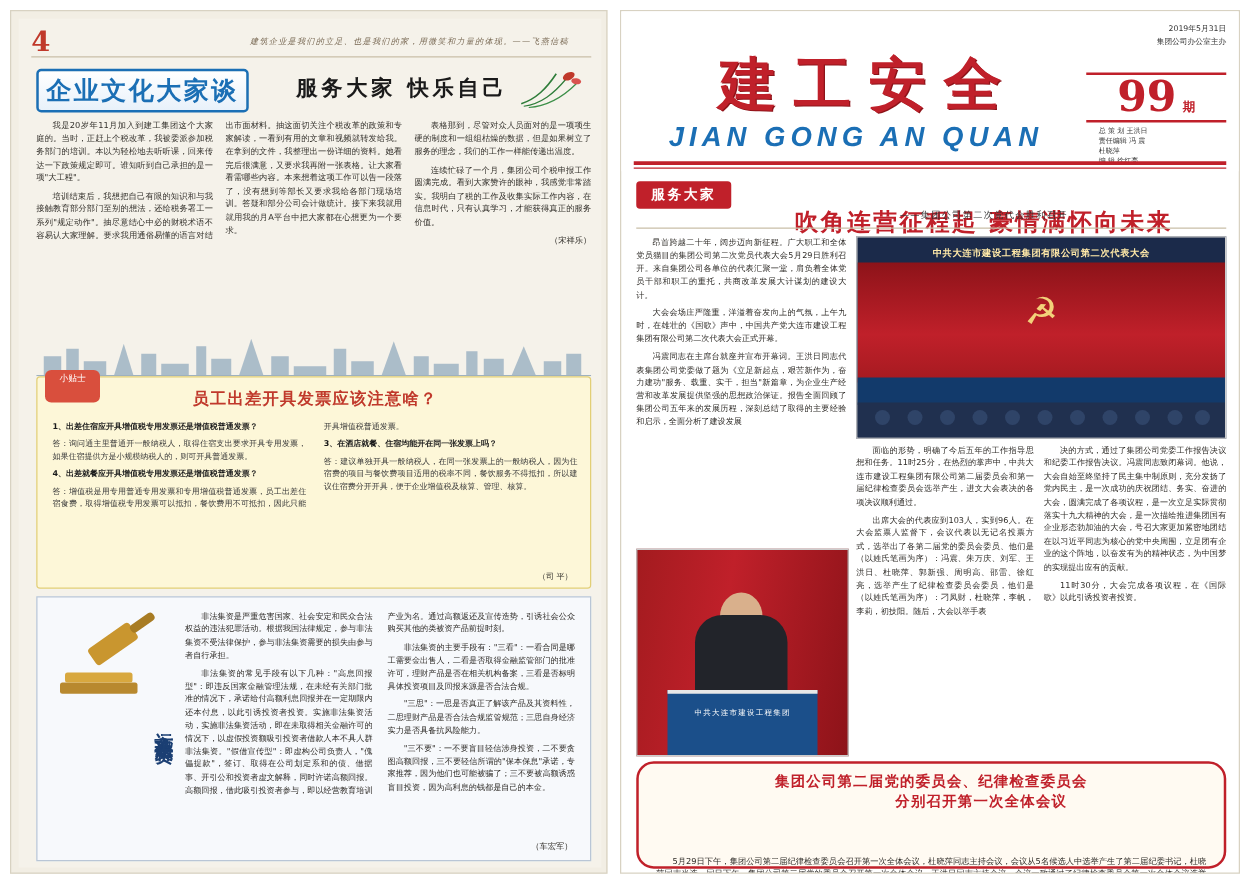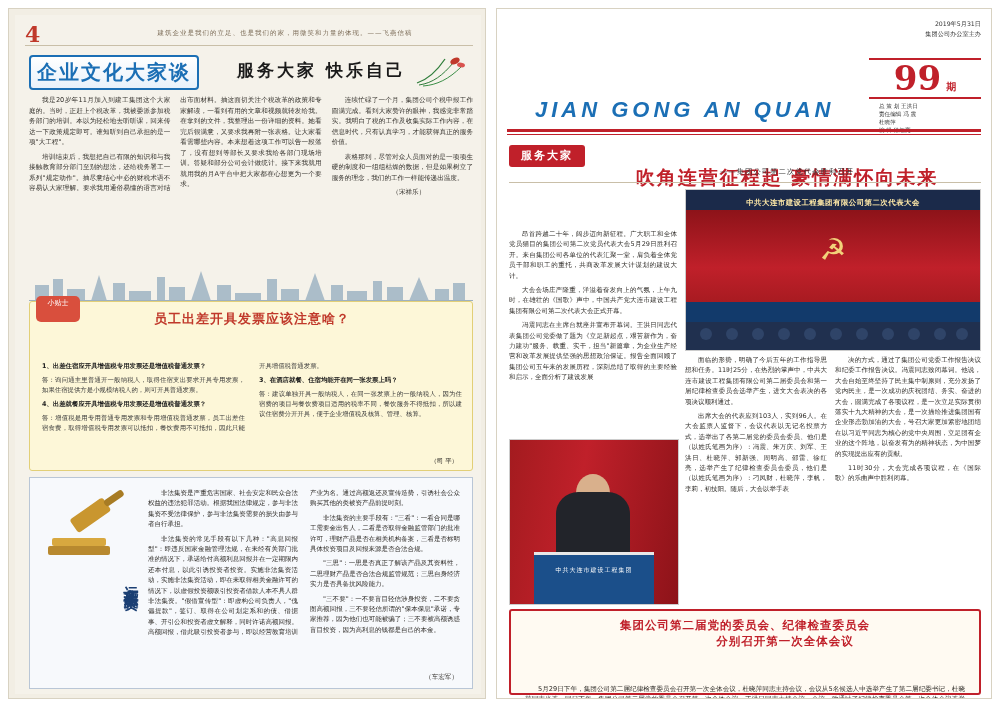--- a/index.html
+++ b/index.html
@@ -22,21 +22,21 @@
   }
   .left-inner{position:absolute;left:6px;top:6px;width:466px;height:679px;background:#f5f2ea;}
 
   .pg-num{
     position:absolute;left:10px;top:6px;
     font-size:22px;font-weight:bold;color:#c0392b;
     font-family:"DejaVu Serif","Liberation Serif",serif;
   }
   .top-slogan{
     position:absolute;left:100px;top:14px;width:340px;
-    text-align:center;font-size:6.5px;color:#7a6a55;letter-spacing:1px;
+    text-align:right;font-size:6.5px;color:#7a6a55;letter-spacing:1px;font-style:italic;
   }
   .top-rule{position:absolute;left:10px;top:30px;width:448px;height:1px;background:#c9bfa8;}
 
   
   .m1-title{
     position:absolute;left:14px;top:40px;
     font-size:20px;font-weight:bold;color:#1b6fb5;
     letter-spacing:2px;
     font-family:"DejaVu Serif","Liberation Serif",serif;
     border:2px solid #1b6fb5;border-radius:4px;padding:2px 6px;
@@ -48,21 +48,21 @@
     font-family:"DejaVu Serif","Liberation Serif",serif;
   }
   .orchid{position:absolute;right:14px;top:38px;width:52px;height:34px;}
 
   .art1{
     position:absolute;left:14px;top:80px;width:444px;height:172px;
     font-size:6.6px;line-height:10.5px;color:#33302b;text-align:justify;
     column-count:3;column-gap:10px;
   }
   .art1 p{margin:0 0 4px 0;text-indent:13px;}
-  .sign-r{text-align:center;text-indent:0;}
+  .sign-r{text-align:right;text-indent:0;}
 
   .skyline{
     position:absolute;left:14px;top:252px;width:444px;height:34px;
     opacity:.85;
   }
 
   
   .qa-box{
     position:absolute;left:14px;top:286px;width:444px;height:170px;
     background:#fdf7d8;border:1px solid #e2cf77;border-radius:3px;
@@ -74,21 +74,21 @@
     font-size:7px;line-height:9px;text-align:center;padding-top:3px;box-sizing:border-box;
   }
   .qa-title{
     position:absolute;left:0;top:8px;width:444px;text-align:center;
     font-size:13px;font-weight:bold;color:#c0392b;letter-spacing:1px;
     font-family:"DejaVu Serif","Liberation Serif",serif;
   }
   .qa-cols{
     position:absolute;left:12px;top:34px;width:420px;height:124px;
     font-size:6.4px;line-height:10px;color:#2f2c28;text-align:justify;
-    column-count:2;column-gap:14px;margin-top:25px;
+    column-count:2;column-gap:14px;
   }
   .qa-cols p{margin:0 0 4px 0;}
   .qa-q{font-weight:bold;color:#1b1b1b;}
   .qa-a{color:#3a3a3a;}
   .qa-sign{position:absolute;right:14px;bottom:4px;font-size:6.4px;color:#33302b;}
 
   
   .legal-box{
     position:absolute;left:14px;top:462px;width:444px;height:212px;
     border:1px solid #b9c6d6;background:#f7f9fc;box-sizing:border-box;
@@ -175,21 +175,21 @@
   .ph1-emblem{
     position:absolute;left:127px;top:40px;width:40px;height:40px;
     color:#f2d17a;font-size:30px;text-align:center;line-height:40px;
   }
   .ph1-table{position:absolute;left:0;top:112px;width:294px;height:22px;background:#123a6b;}
   .ph1-seats{position:absolute;left:0;top:132px;width:294px;height:28px;background:#20304f;}
   .seat{position:absolute;width:12px;height:12px;border-radius:50%;background:#2f4468;top:6px;}
 
   .col-a{
     position:absolute;left:12px;top:180px;width:168px;height:244px;
-    font-size:6.5px;line-height:10.4px;color:#2f2c28;text-align:justify;margin-top:40px;
+    font-size:6.5px;line-height:10.4px;color:#2f2c28;text-align:justify;
   }
   .col-a p{margin:0 0 4px 0;text-indent:13px;}
 
   .col-b{
     position:absolute;left:188px;top:346px;width:142px;height:248px;
     font-size:6.5px;line-height:10.4px;color:#2f2c28;text-align:justify;
   }
   .col-b p{margin:0 0 4px 0;text-indent:13px;}
   .col-d{
     position:absolute;left:338px;top:346px;width:146px;height:248px;
@@ -202,21 +202,21 @@
   }
   .p2-flag{position:absolute;left:0;top:0;width:168px;height:164px;
     background:linear-gradient(100deg,#a31b1f 0%,#c0202a 40%,#8d1319 100%);}
   .p2-person{position:absolute;left:46px;top:52px;width:74px;height:112px;background:#22242a;border-radius:22px 22px 0 0;}
   .p2-head{position:absolute;left:66px;top:34px;width:34px;height:38px;border-radius:50%;background:#d9b08c;}
   .p2-podium{position:absolute;left:24px;top:112px;width:120px;height:52px;background:#1b4f8a;border-top:3px solid #e8e8e8;}
   .p2-podium-txt{position:absolute;left:24px;top:126px;width:120px;text-align:center;color:#fff;font-size:6px;letter-spacing:1px;}
 
   .redbox{
     position:absolute;left:12px;top:600px;width:472px;height:86px;
-    border:2px solid #c0202a;border-radius:3px;background:#fffaf2;box-sizing:border-box;
+    border:2px solid #c0202a;border-radius:14px;background:#fffaf2;box-sizing:border-box;
   }
   .redbox-t1{
     position:absolute;left:0;top:7px;width:468px;text-align:center;
     font-size:11.5px;font-weight:bold;color:#c0202a;letter-spacing:1px;
     font-family:"DejaVu Serif","Liberation Serif",serif;
   }
   .redbox-t2{
     position:absolute;left:0;top:23px;width:548px;text-align:center;
     font-size:11.5px;font-weight:bold;color:#c0202a;letter-spacing:1px;
     font-family:"DejaVu Serif","Liberation Serif",serif;
@@ -246,22 +246,22 @@
         <path d="M2 30 C14 26 22 18 30 6" stroke="#2f7d3a" stroke-width="1.3" fill="none"></path>
         <path d="M4 32 C18 30 28 22 38 10" stroke="#2f7d3a" stroke-width="1" fill="none"></path>
         <path d="M8 33 C22 32 34 26 46 14" stroke="#3c8f48" stroke-width="1" fill="none"></path>
         <ellipse cx="40" cy="8" rx="5" ry="3" fill="#c0392b" transform="rotate(-25 40 8)"></ellipse>
         <ellipse cx="46" cy="12" rx="4" ry="2.4" fill="#d9534f" transform="rotate(10 46 12)"></ellipse>
       </svg>
 
       <div class="art1">
         <p>我是20岁年11月加入到建工集团这个大家庭的。当时，正赶上个税改革，我被委派参加税务部门的培训。本以为轻松地去听听课，回来传达一下政策规定即可。谁知听到自己承担的是一项"大工程"。</p>
         <p>培训结束后，我想把自己有限的知识和与我接触教育部分部门至别的想法，还给税务署工一系列"规定动作"。抽尽意结心中必的财税术语不容易认大家理解。要求我用通俗易懂的语言对结出市面材料。抽这面切关注个税改革的政策和专家解读，一看到有用的文章和视频就转发给我。在拿到的文件，我整理出一份详细的资料。她看完后很满意，又要求我再附一张表格。让大家看看需哪些内容。本来想着这项工作可以告一段落了，没有想到等部长又要求我给各部门现场培训。答疑和部分公司会计做统计。接下来我就用就用我的月A平台中把大家都在心想更为一个要求。</p>
+        <p>表格那到，尽管对众人员面对的是一项项生硬的制度和一组组枯燥的数据，但是如果树立了服务的理念，我们的工作一样能传递出温度。</p>
         <p>连续忙碌了一个月，集团公司个税申报工作圆满完成。看到大家赞许的眼神，我感觉非常踏实。我明白了税的工作及收集实际工作内容，在信息时代，只有认真学习，才能获得真正的服务价值。</p>
-        <p>表格那到，尽管对众人员面对的是一项项生硬的制度和一组组枯燥的数据，但是如果树立了服务的理念，我们的工作一样能传递出温度。</p>
         <p class="sign-r">（宋祥乐）</p>
       </div>
 
       <svg class="skyline" viewBox="0 0 444 34" preserveAspectRatio="none">
         <g fill="#9fb4c4">
           <rect x="6" y="18" width="14" height="16"></rect>
             <rect x="24" y="12" width="10" height="22"></rect>
           <rect x="38" y="22" width="18" height="12"></rect>
             <polygon points="62,34 70,8 78,34"></polygon>
           <rect x="84" y="16" width="12" height="18"></rect>
@@ -318,20 +318,21 @@
         </div>
         <div class="legal-sign">（车宏军）</div>
       </div>
 
     </div>
   </div>
 
   <div class="right-page">
 
     <div class="rp-head">
+      <div class="masthead-cn">建工安全</div>
       <div class="masthead-py">JIAN GONG AN QUAN</div>
 
       <div class="issue-info">
         <div>2019年5月31日</div>
         <div>集团公司办公室主办</div>
       </div>
 
       <div class="issue-no-wrap">
         <div class="issue-line"></div>
         <span class="issue-no">99</span>
@@ -388,21 +389,21 @@
       <div class="p2-podium-txt">中共大连市建设工程集团</div>
     </div>
 
     <div class="col-b">
       <p>面临的形势，明确了今后五年的工作指导思想和任务。11时25分，在热烈的掌声中，中共大连市建设工程集团有限公司第二届委员会和第一届纪律检查委员会选举产生，进文大会表决的各项决议顺利通过。</p>
       <p>出席大会的代表应到103人，实到96人。在大会监票人监督下，会议代表以无记名投票方式，选举出了各第二届党的委员会委员、他们是（以姓氏笔画为序）：冯震、朱万庆、刘军、王洪日、杜晓萍、郭新强、周明高、邵雷、徐红亮，选举产生了纪律检查委员会委员，他们是（以姓氏笔画为序）：刁凤财，杜晓萍，李帆，李莉，初技阳。随后，大会以举手表</p>
     </div>
 
     <div class="col-d">
       <p>决的方式，通过了集团公司党委工作报告决议和纪委工作报告决议。冯震同志致闭幕词。他说，大会自始至终坚持了民主集中制原则，充分发扬了党内民主，是一次成功的庆祝团结、务实、奋进的大会，圆满完成了各项议程，是一次立足实际贯彻落实十九大精神的大会，是一次描绘推进集团国有企业形态勃加油的大会，号召大家更加紧密地团结在以习近平同志为核心的党中央周围，立足团有企业的这个阵地，以奋发有为的精神状态，为中国梦的实现提出应有的贡献。</p>
-      <p>11时30分，大会完成各项议程，在《国际歌》的乐曲声中胜利闭幕。</p>
+      <p>11时30分，大会完成各项议程，在《国际歌》以此引诱投资者投资。</p>
     </div>
 
     <div class="redbox">
       <div class="redbox-t1">集团公司第二届党的委员会、纪律检查委员会</div>
       <div class="redbox-t2">分别召开第一次全体会议</div>
       <div class="redbox-body">
         <p>5月29日下午，集团公司第二届纪律检查委员会召开第一次全体会议，杜晓萍同志主持会议，会议从5名候选人中选举产生了第二届纪委书记，杜晓萍同志当选。同日下午，集团公司第二届党的委员会召开第一次全体会议，王洪日同志主持会议。会议一致通过了纪律检查委员会第一次全体会议选举结果，以投票方式选举产生了第二届党委书记、副书记。王洪日同志为党委书记，冯震、郑国强同志为党委副书记。</p>
       </div>
     </div>
 

